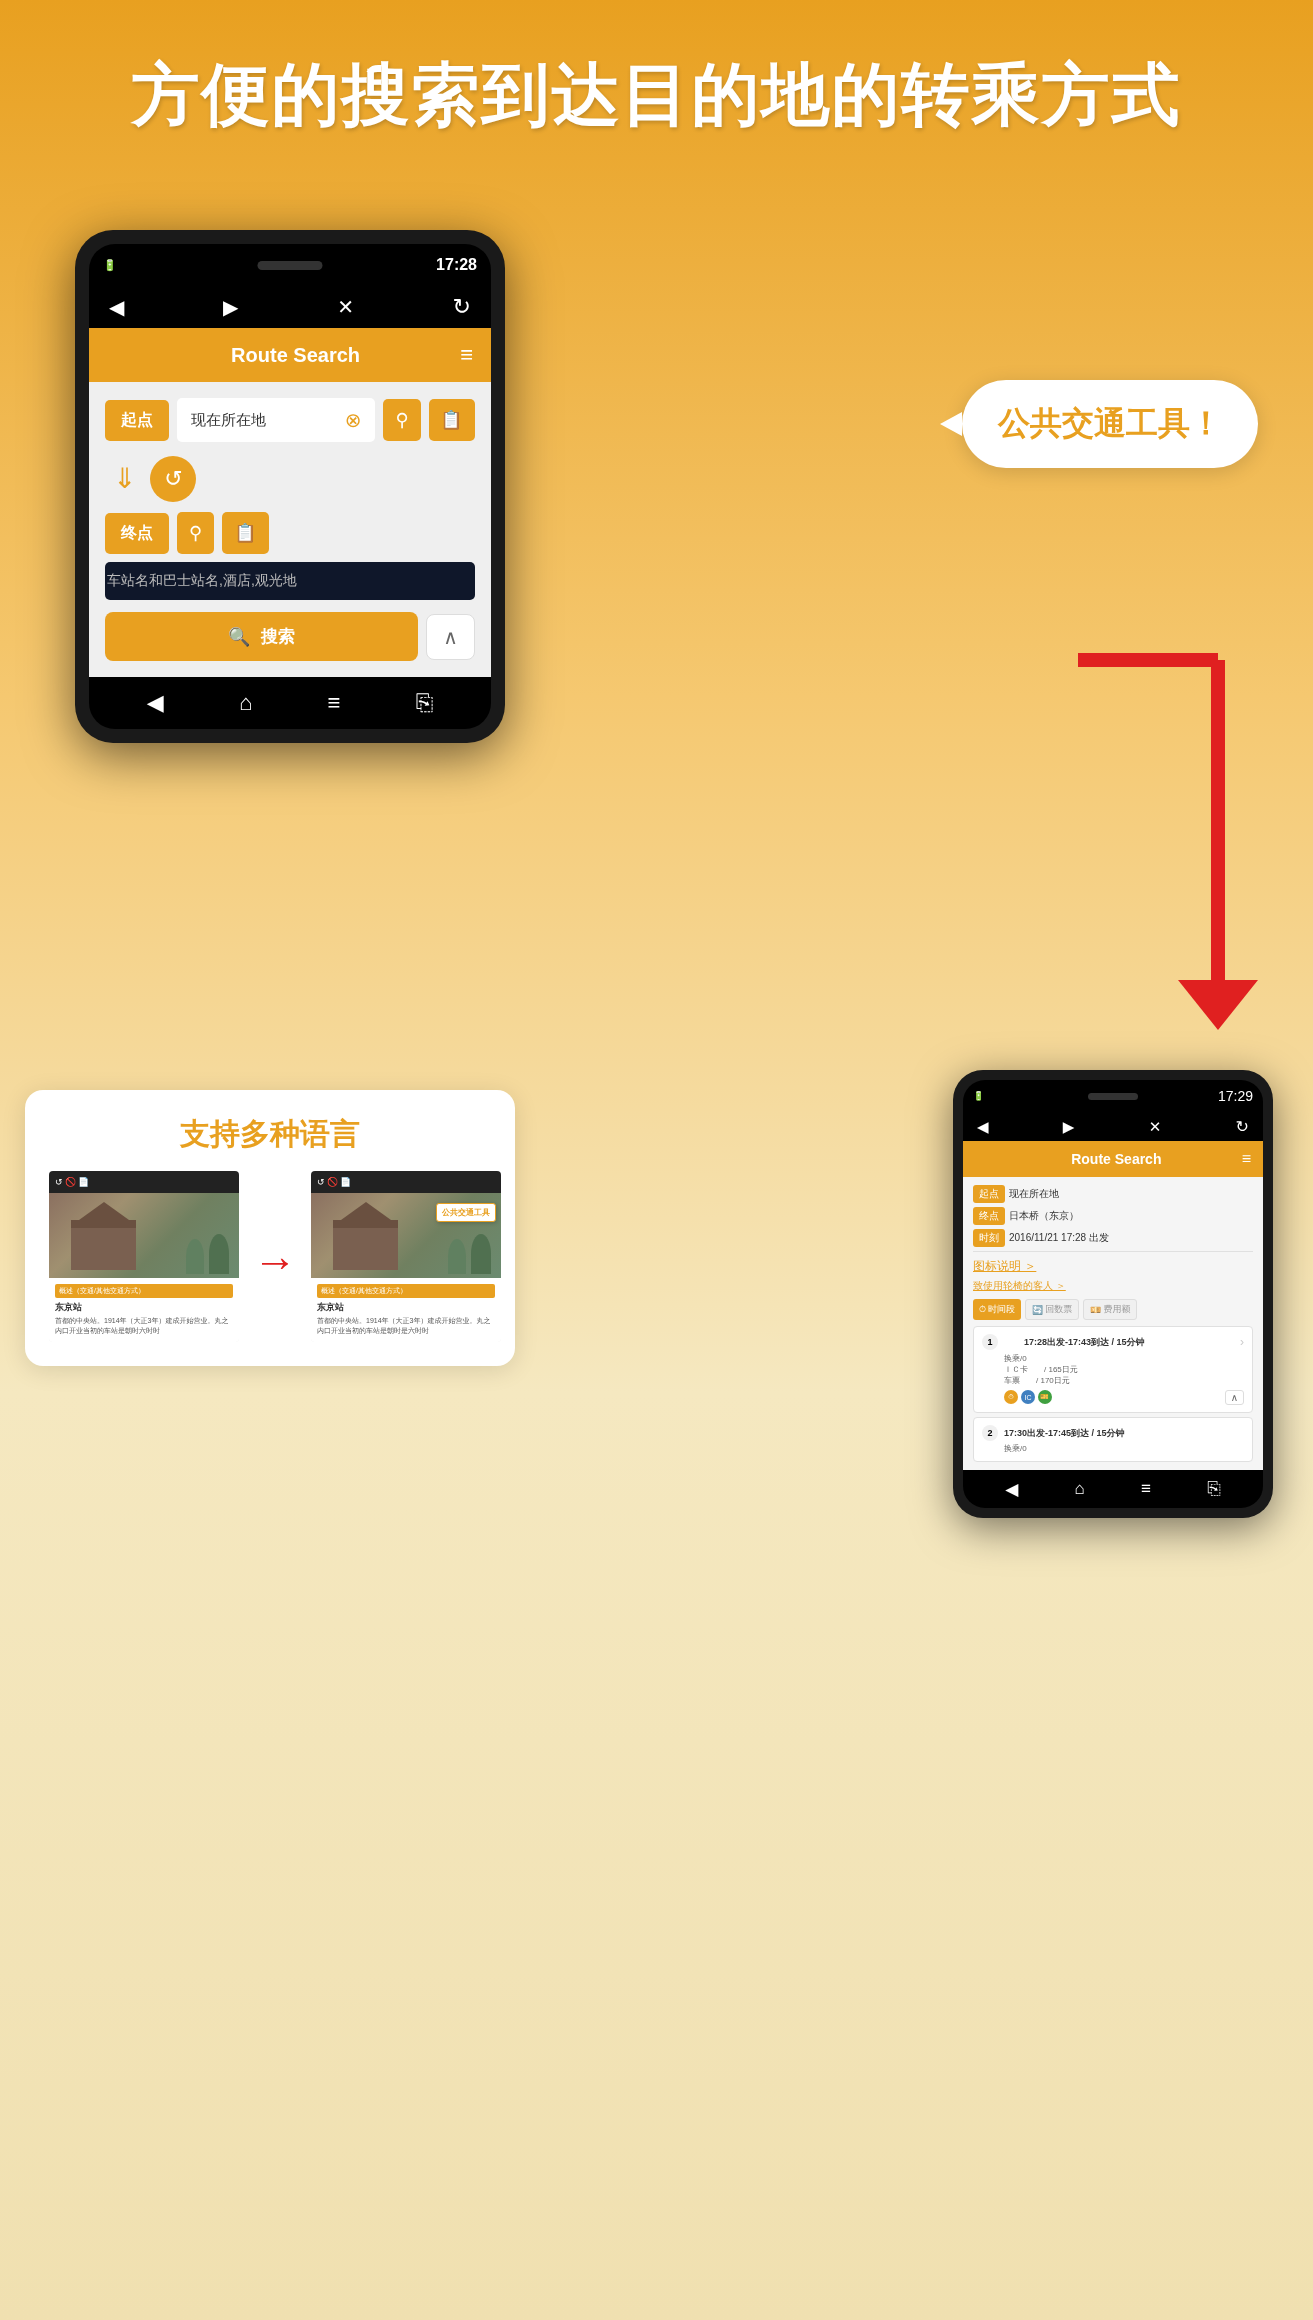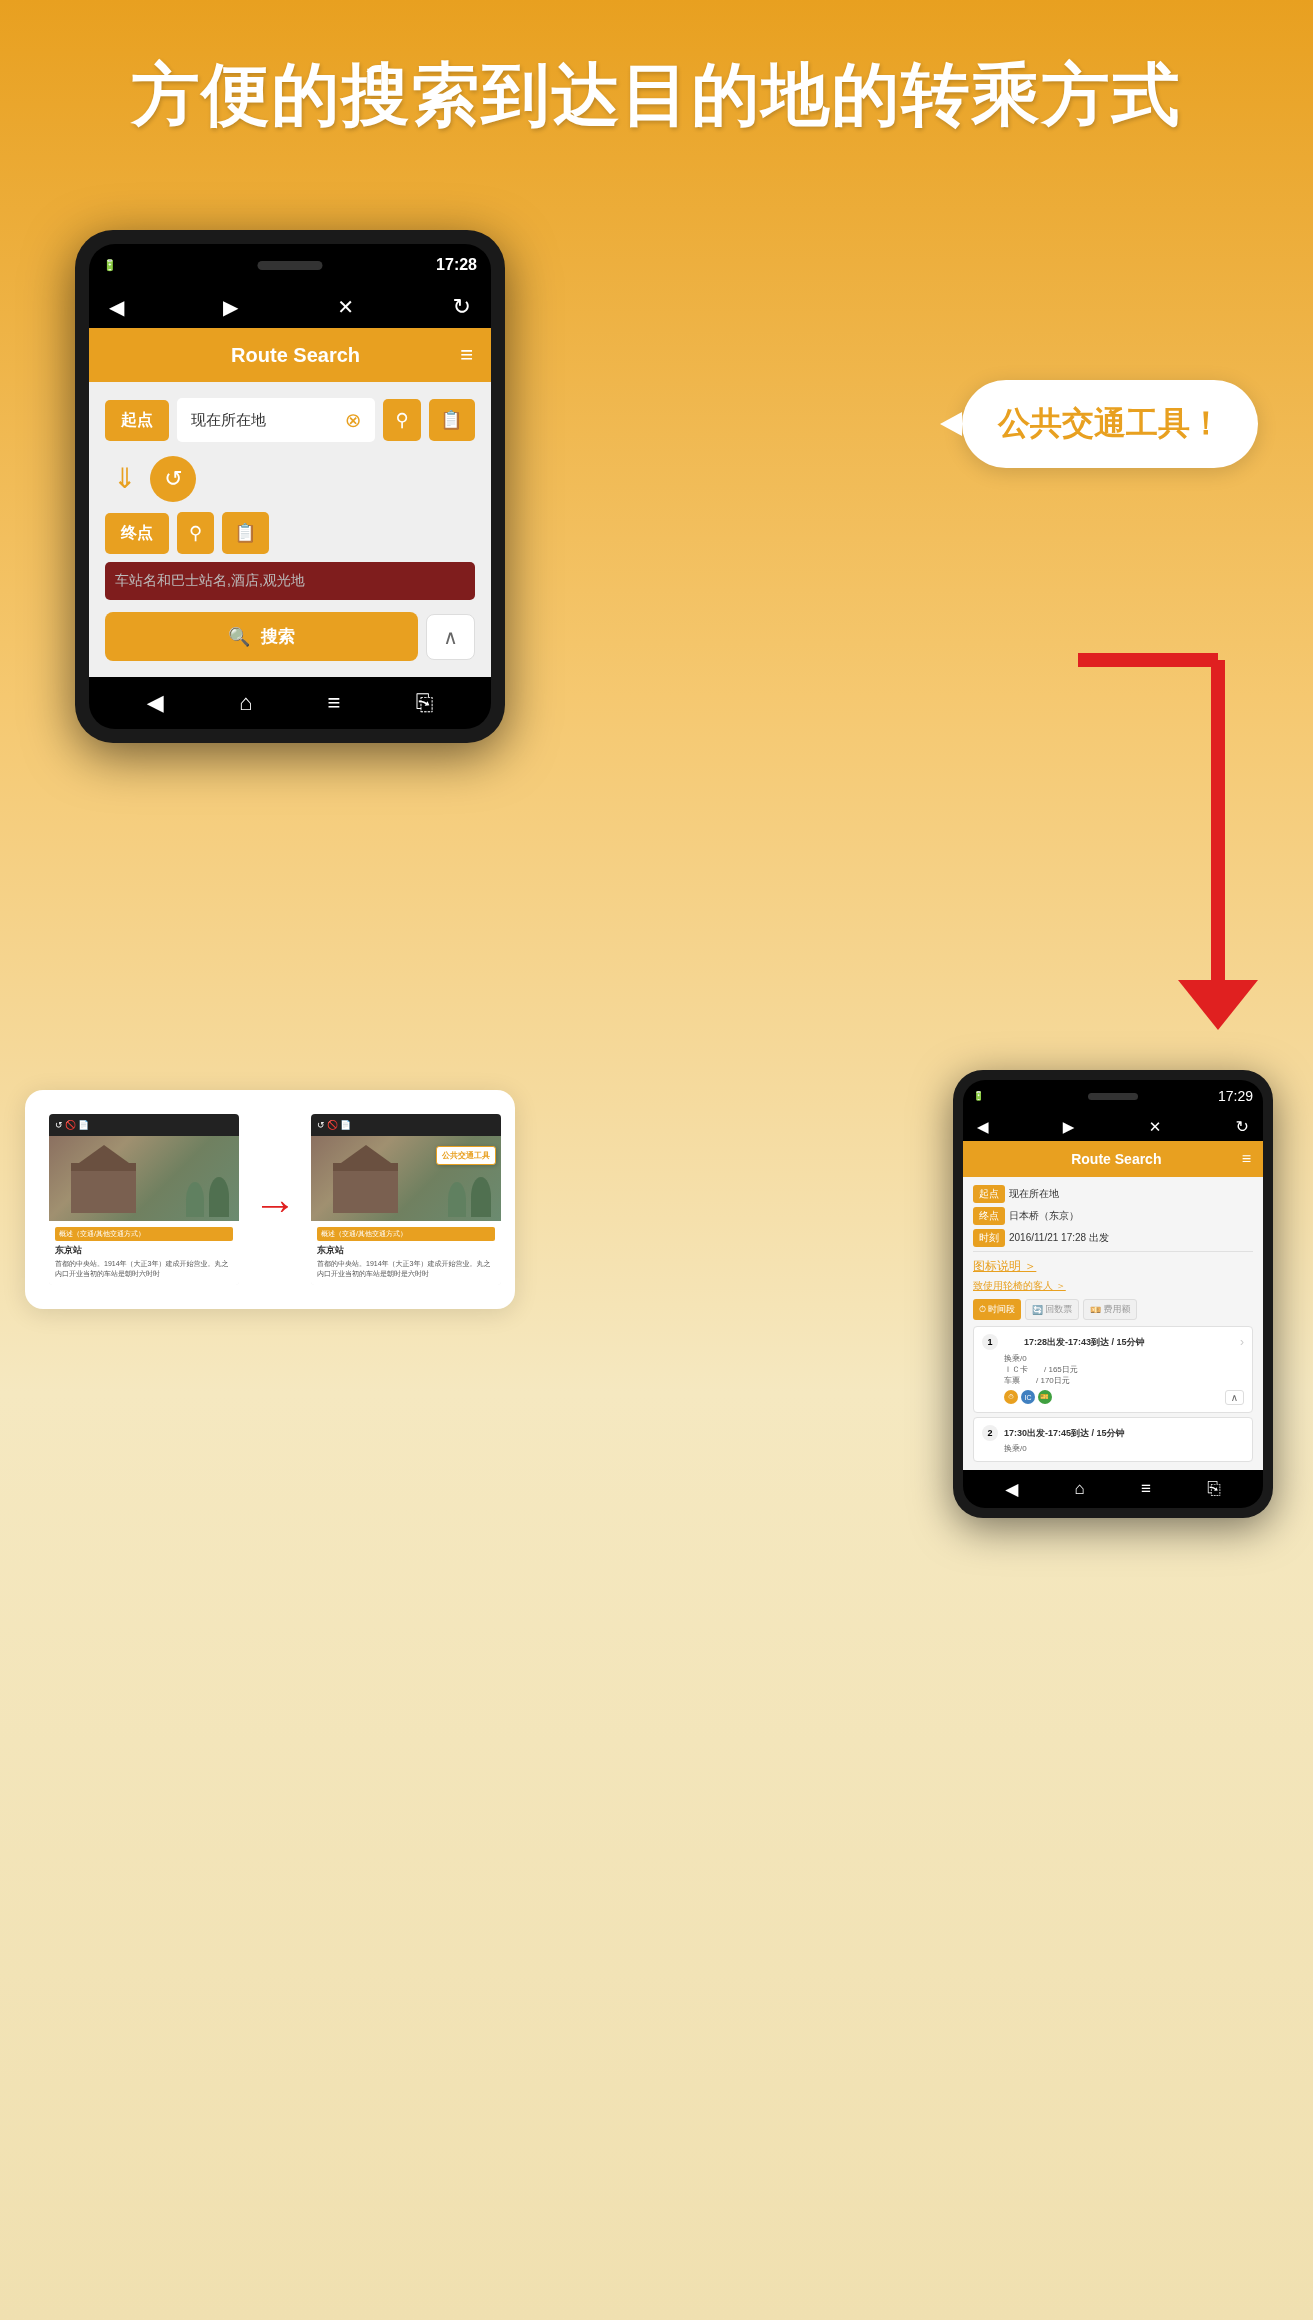--- a/index.html
+++ b/index.html
@@ -61,21 +61,21 @@
           <span style="color:#E8A020; font-size:28px; line-height:1;">⇓</span>
           <button style="background:#E8A020; color:white; border:none; border-radius:50%; width:46px; height:46px; font-size:22px; cursor:pointer; display:flex; align-items:center; justify-content:center;">↺</button>
         </div>
 
         <div style="display:flex; align-items:center; gap:8px; margin-bottom:8px;">
           <button style="background:#E8A020; color:white; border:none; border-radius:5px; padding:10px 16px; font-size:16px; font-weight:bold; min-width:64px; cursor:pointer;">终点</button>
           <button style="background:#E8A020; color:white; border:none; border-radius:5px; padding:10px 12px; font-size:18px; cursor:pointer;">⚲</button>
           <button style="background:#E8A020; color:white; border:none; border-radius:5px; padding:10px 12px; font-size:18px; cursor:pointer;">📋</button>
         </div>
 
-        <div style="border:none; border-radius:5px; padding:10px 10px; font-size:14px; background:#7f1d1d; margin-bottom:12px; cursor:text;">
+        <div style="border:none; border-radius:5px; padding:10px 2px; font-size:14px; background:#0f172a; margin-bottom:12px; cursor:text;">
           <span style="color:#bbb;">车站名和巴士站名,酒店,观光地</span>
         </div>
 
         <div style="display:flex; gap:8px; align-items:center;">
           <button style="background:#E8A020; color:white; border:none; border-radius:8px; padding:13px; font-size:17px; display:flex; align-items:center; justify-content:center; gap:10px; flex:1; cursor:pointer;">
             <span style="font-size:18px;">🔍</span>
             <span style="font-weight:bold;">搜索</span>
           </button>
           <button style="background:white; border:1px solid #ddd; border-radius:8px; padding:10px 16px; font-size:20px; color:#666; cursor:pointer;">∧</button>
         </div>
@@ -197,20 +197,21 @@
     <div style="background:#000; border-radius:0 0 22px 22px; height:38px; display:flex; align-items:center; justify-content:space-around; padding:0 14px;">
       <span style="color:white; font-size:17px; cursor:pointer;">◀</span>
       <span style="color:white; font-size:17px; cursor:pointer;">⌂</span>
       <span style="color:white; font-size:17px; cursor:pointer;">≡</span>
       <span style="color:white; font-size:17px; cursor:pointer;">⎘</span>
     </div>
   </div>
 </div>
 
 <div style="position:absolute; top:1090px; left:25px; width:490px; background:white; border-radius:18px; padding:24px; box-shadow: 0 4px 24px rgba(0,0,0,0.12);">
+  <h2 style="color:#E8A020; font-size:30px; font-weight:bold; text-align:center; margin-bottom:16px;">支持多种语言</h2>
   <div style="display:flex; gap:14px; align-items:center;">
 
     <div style="width:190px; background:#f0f0f0; border-radius:4px; overflow:hidden; flex-shrink:0;">
       <div style="background:#222; height:22px; display:flex; align-items:center; justify-content:space-between; padding:0 6px;">
         <span style="color:white; font-size:9px;">↺ 🚫 📄</span>
       </div>
       <div style="height:85px; background:linear-gradient(135deg, #8B7060 0%, #A09070 30%, #708060 60%, #6B8B70 100%); position:relative; overflow:hidden;">
 
         <div style="position:absolute; bottom:8px; left:22px; width:65px; height:50px; background:#7A6050; border-top:8px solid #6A5040;"></div>
         <div style="position:absolute; bottom:58px; left:30px; width:0; height:0; border-left:25px solid transparent; border-right:25px solid transparent; border-bottom:18px solid #6A5040;"></div>

